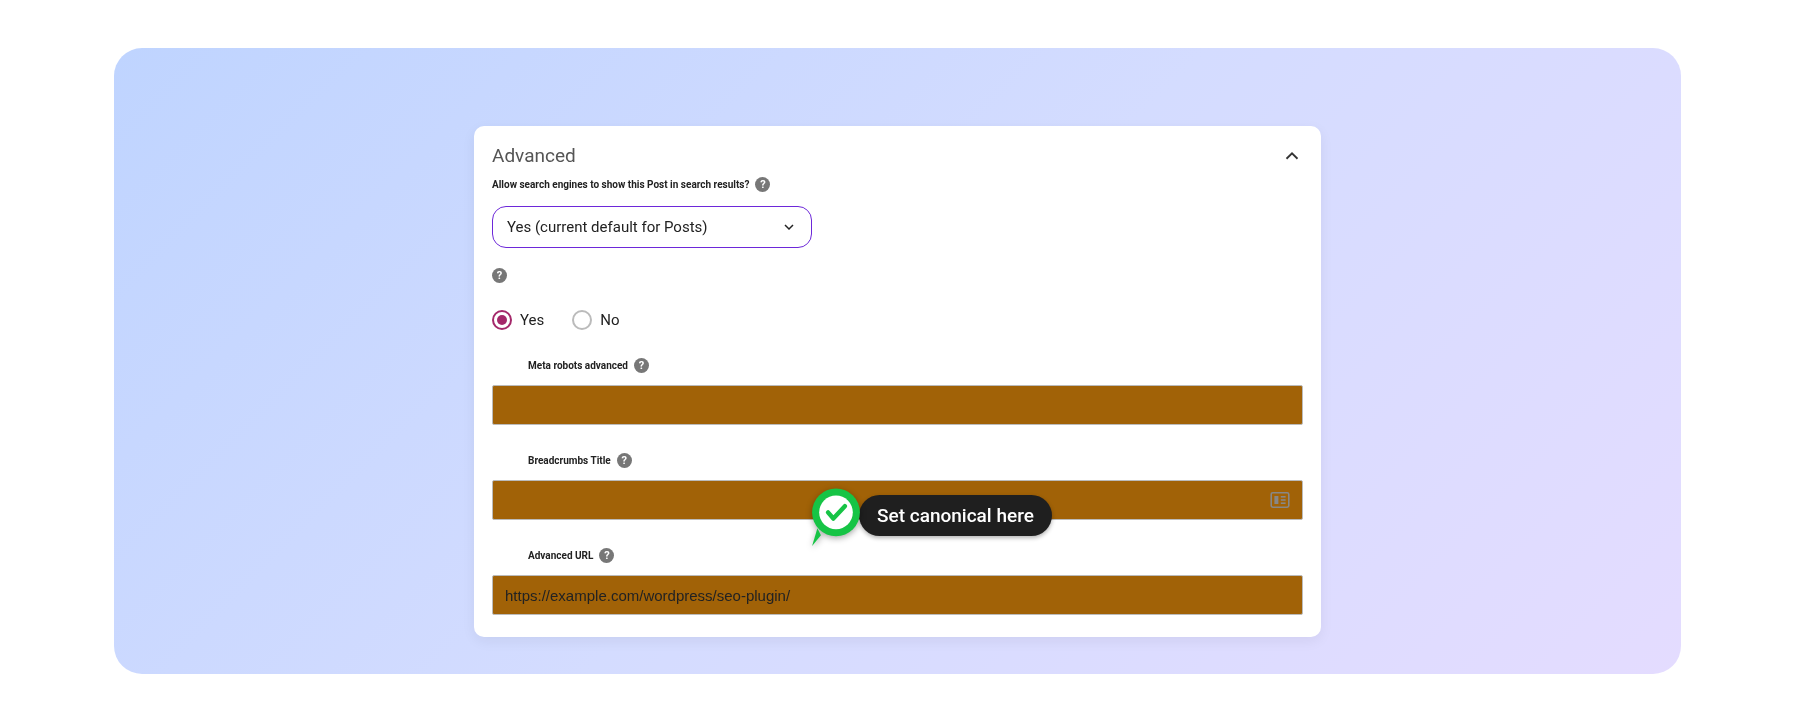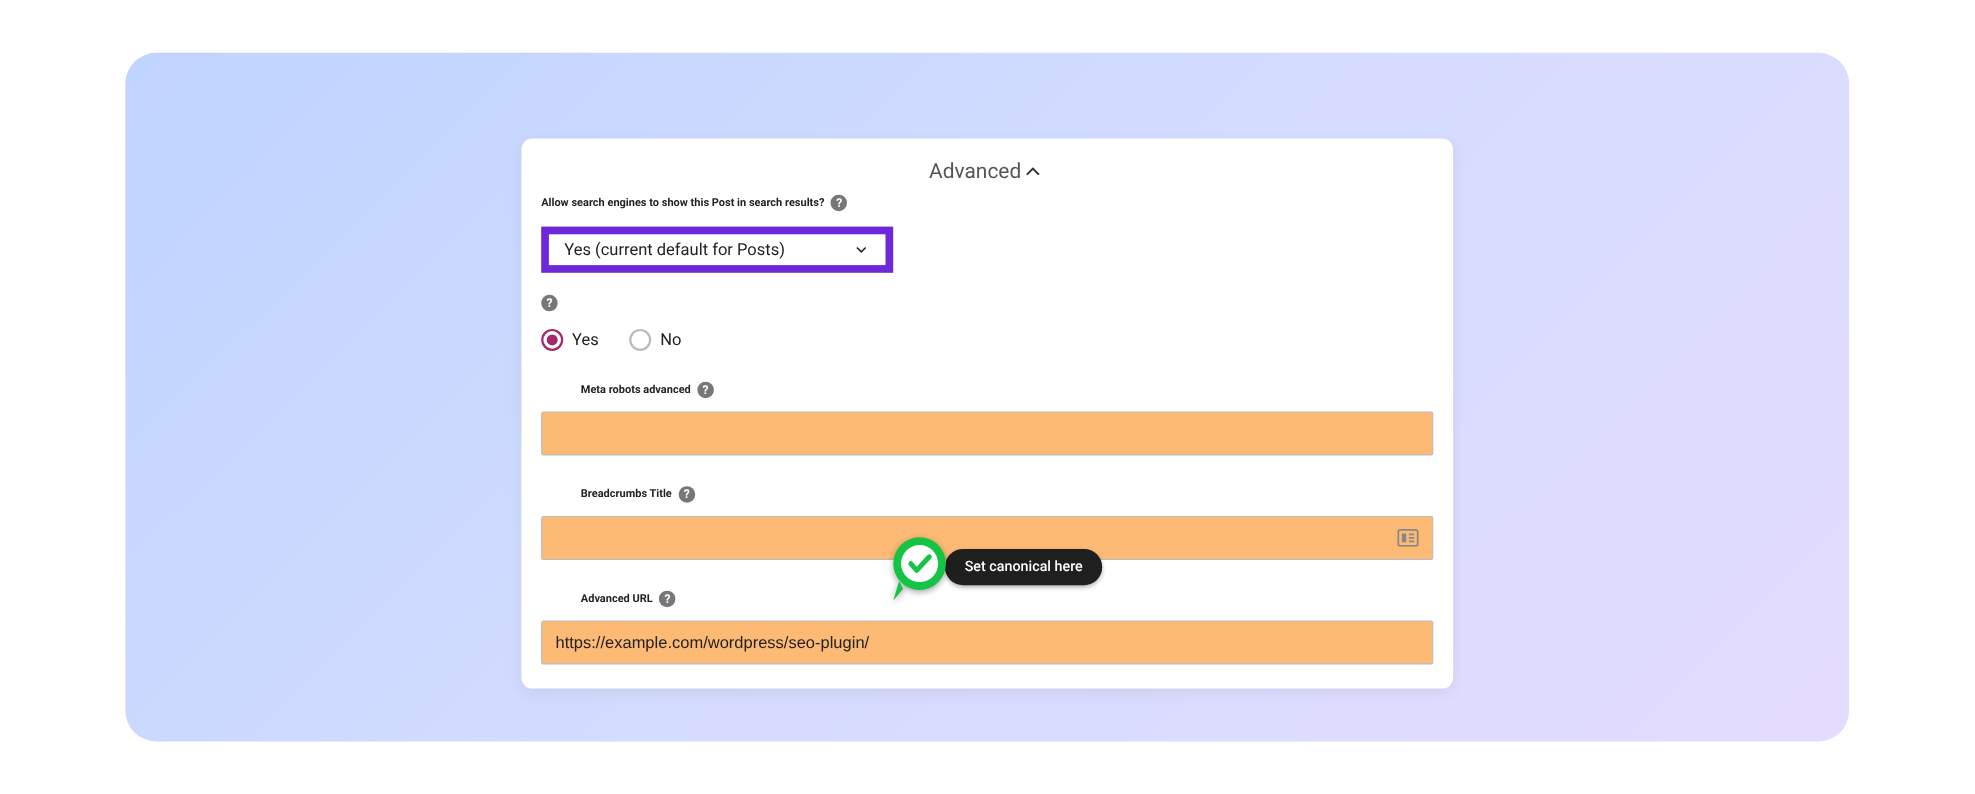--- a/index.html
+++ b/index.html
@@ -25,21 +25,21 @@
   .panel {
     width: 847px;
     background: #fff;
     border-radius: 10px;
     padding: 18px 18px 22px 18px;
     box-shadow: 0 4px 14px rgba(0,0,0,.06);
     position: relative;
   }
   .panel-header {
     display: flex;
-    justify-content: center;
+    justify-content: space-between;
     align-items: center;
     margin-bottom: 10px;
   }
   .panel-title {
     font-size: 19px;
     font-weight: 400;
     color: #555;
   }
   .chevron-up {
     width: 22px; height: 22px;
@@ -66,35 +66,35 @@
     font-weight: 700;
     display: inline-flex;
     align-items: center;
     justify-content: center;
     cursor: help;
   }
   .select {
     margin-top: 14px;
     width: 320px;
     height: 42px;
-    border: 7px solid #6d28d9;
-    border-radius: 0;
+    border: 1px solid #6d28d9;
+    border-radius: 14px;
     background: #fff;
     padding: 0 14px;
     display: flex;
     align-items: center;
     justify-content: space-between;
     font-size: 15px;
     color: #222;
     cursor: pointer;
   }
   .radio-row {
     display: flex;
     gap: 28px;
-    margin-top: 16px;
+    margin-top: 27px;
     align-items: center;
   }
   .radio-opt {
     display: flex;
     align-items: center;
     gap: 8px;
     cursor: pointer;
   }
   .radio-outer {
     width: 20px; height: 20px;
@@ -108,21 +108,21 @@
     background: #a4286a;
   }
   .radio-label { font-size: 15px; color: #222; }
   .section-gap { margin-top: 28px; margin-left: 36px; }
   .text-input {
     margin-top: 12px;
     width: 100%;
     height: 40px;
     border: 1px solid #bbb;
     border-radius: 2px;
-    background: #fdba74;
+    background: #a16207;
     padding: 0 12px;
     font-size: 15px;
     color: #222;
     display: flex;
     align-items: center;
     justify-content: space-between;
   }
   .text-input input {
     border: none; outline: none; width: 100%; height: 100%;
     font-size: 15px; color: #222; background: transparent;
@@ -141,21 +141,21 @@
     z-index: 10;
   }
   .annot-badge {
     position: relative;
     width: 62px; height: 62px;
     filter: drop-shadow(0 2px 3px rgba(0,0,0,.35));
   }
   .annot-pill {
     background: #1f1f1f;
     color: #fff;
-    font-size: 13px;
+    font-size: 19px;
     font-weight: 500;
     padding: 9px 18px;
     border-radius: 22px;
     margin-left: -8px;
     position: relative;
     z-index: -1;
     box-shadow: 0 2px 4px rgba(0,0,0,.3);
   }
 </style>
 </head>

